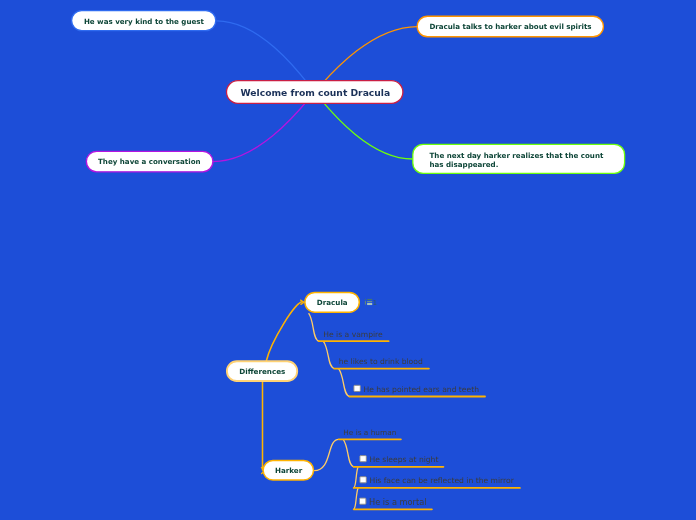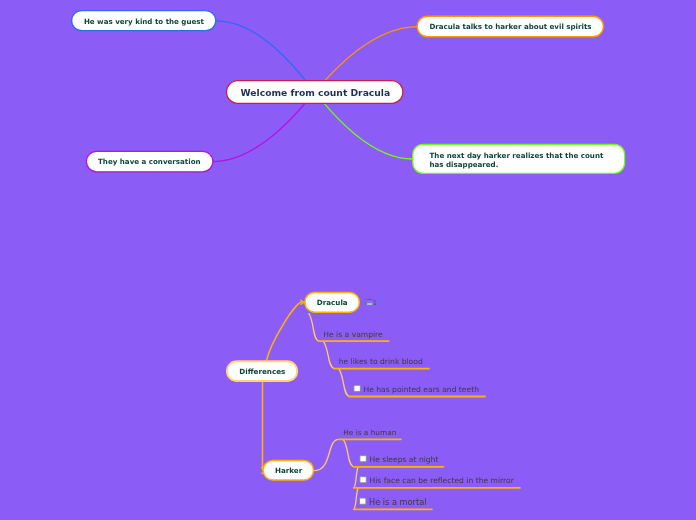--- a/index.html
+++ b/index.html
@@ -1,19 +1,19 @@
 <!DOCTYPE html>
 <html><head>
 <meta charset="utf-8">
 <title>Mind map</title>
 <style>
   html,body{margin:0;padding:0;background:#ffffff;}
   body{width:696px;height:520px;overflow:hidden;
        font-family:"DejaVu Sans",sans-serif;}
-  #stage{position:relative;width:696px;height:520px;background:#8b5cf6;}
+  #stage{position:relative;width:696px;height:520px;background:#1d4ed8;}
   svg.layer{position:absolute;left:0;top:0;width:696px;height:520px;overflow:visible;}
   text{font-family:"DejaVu Sans",sans-serif;-webkit-font-smoothing:antialiased;}
   svg.layer{will-change:opacity;}
   .nlabel{font-weight:bold;}
   .ilabel{font-weight:normal;fill:#3c3c3c;}
 </style>
 </head>
 <body>
 
 <div id="stage">

